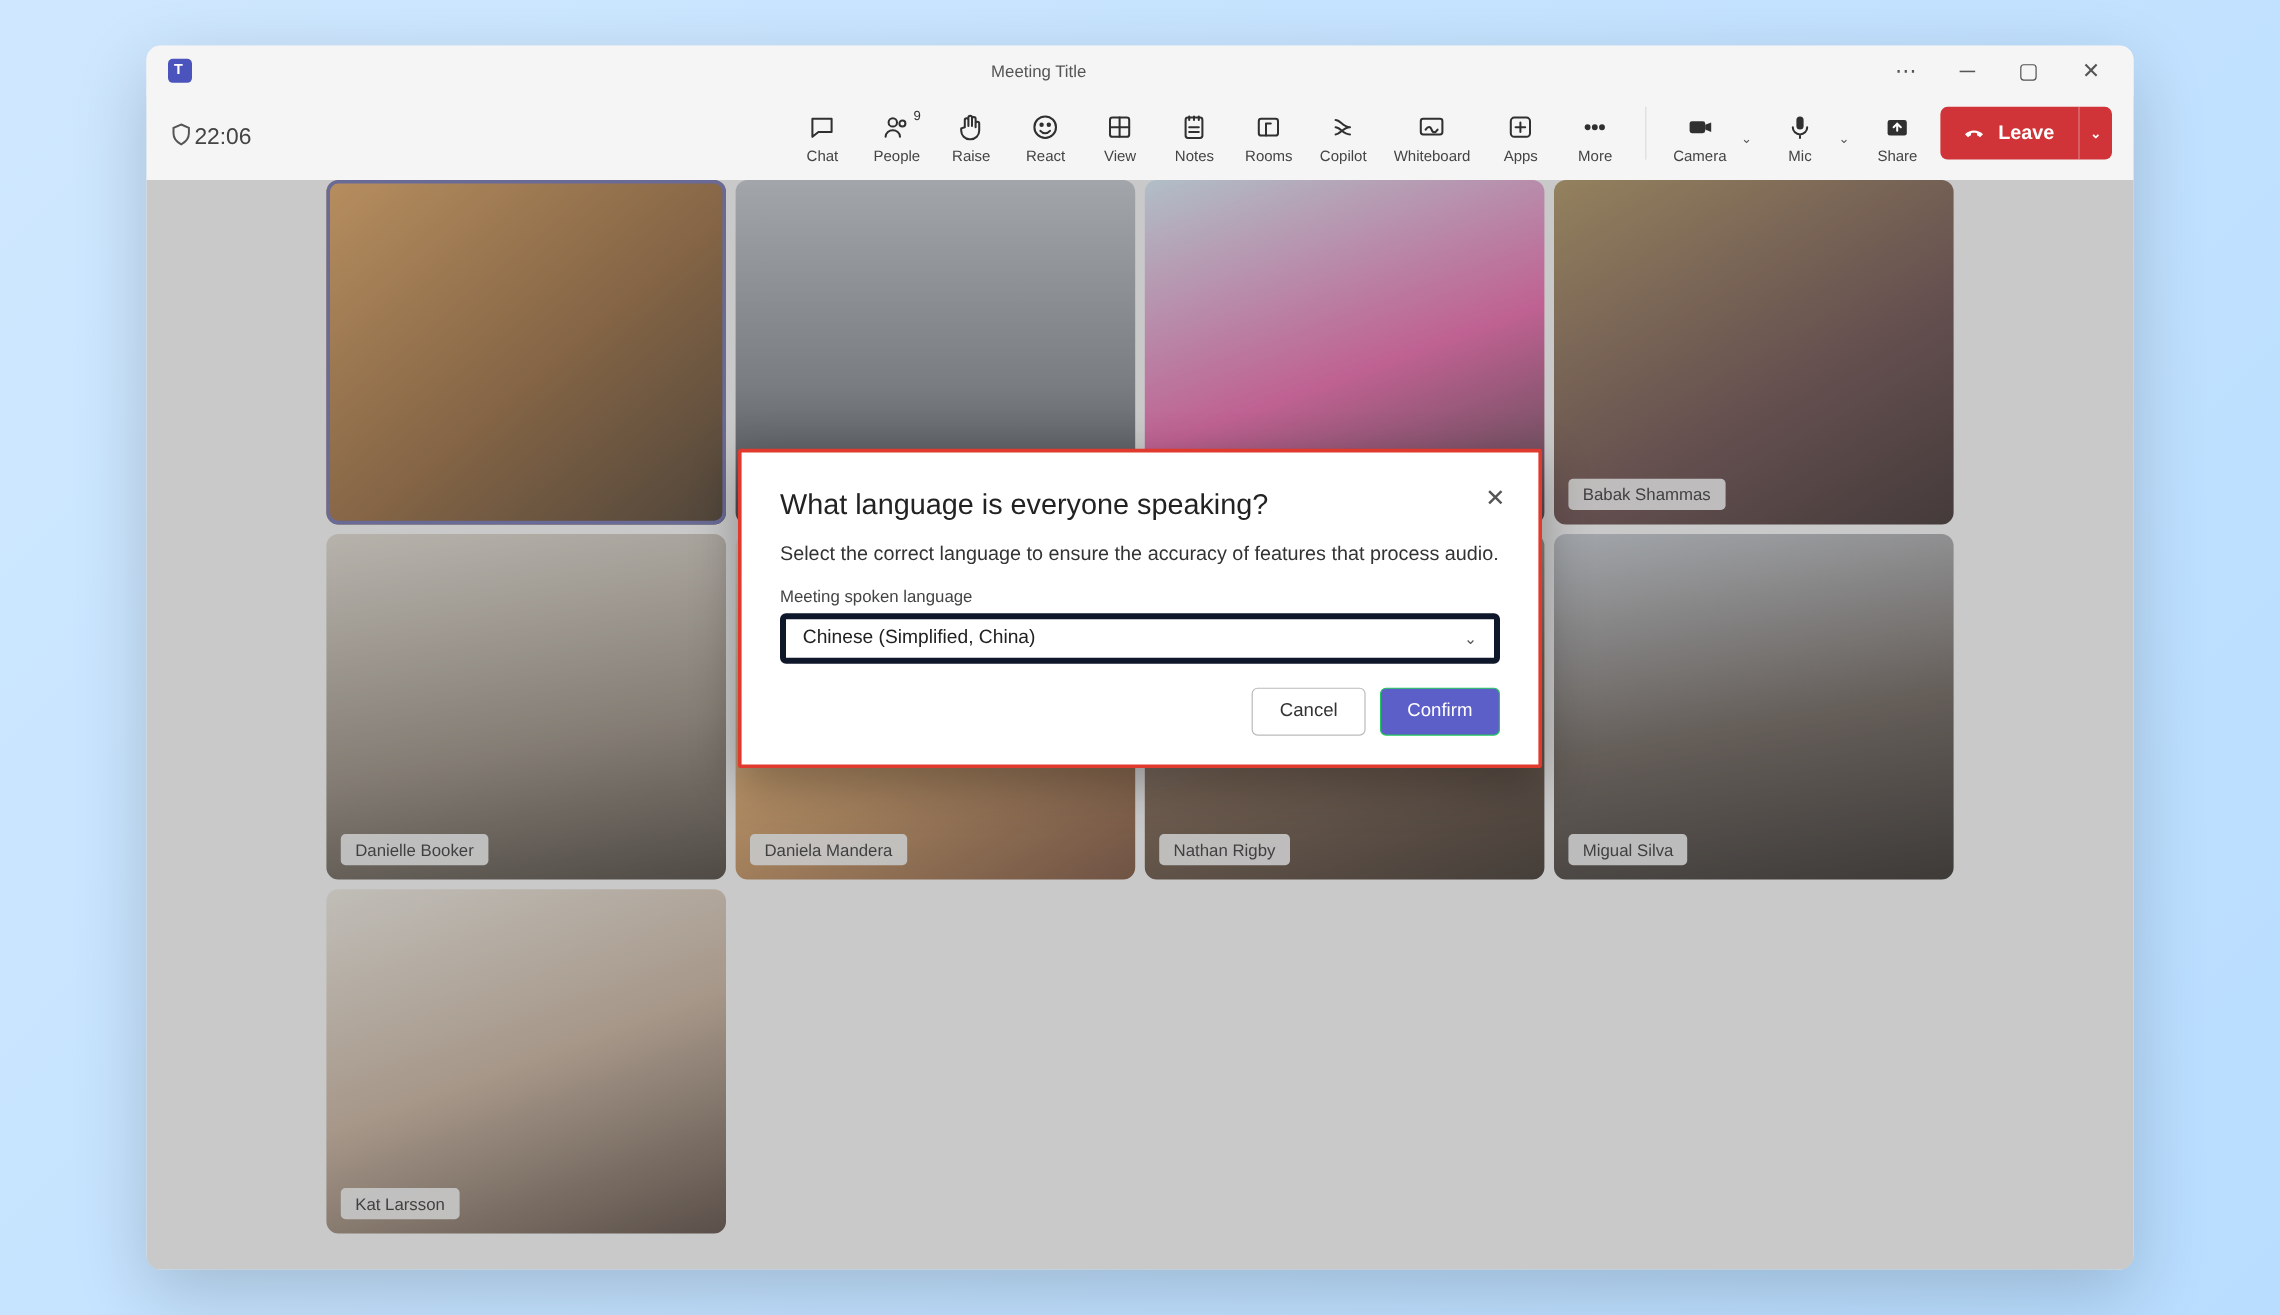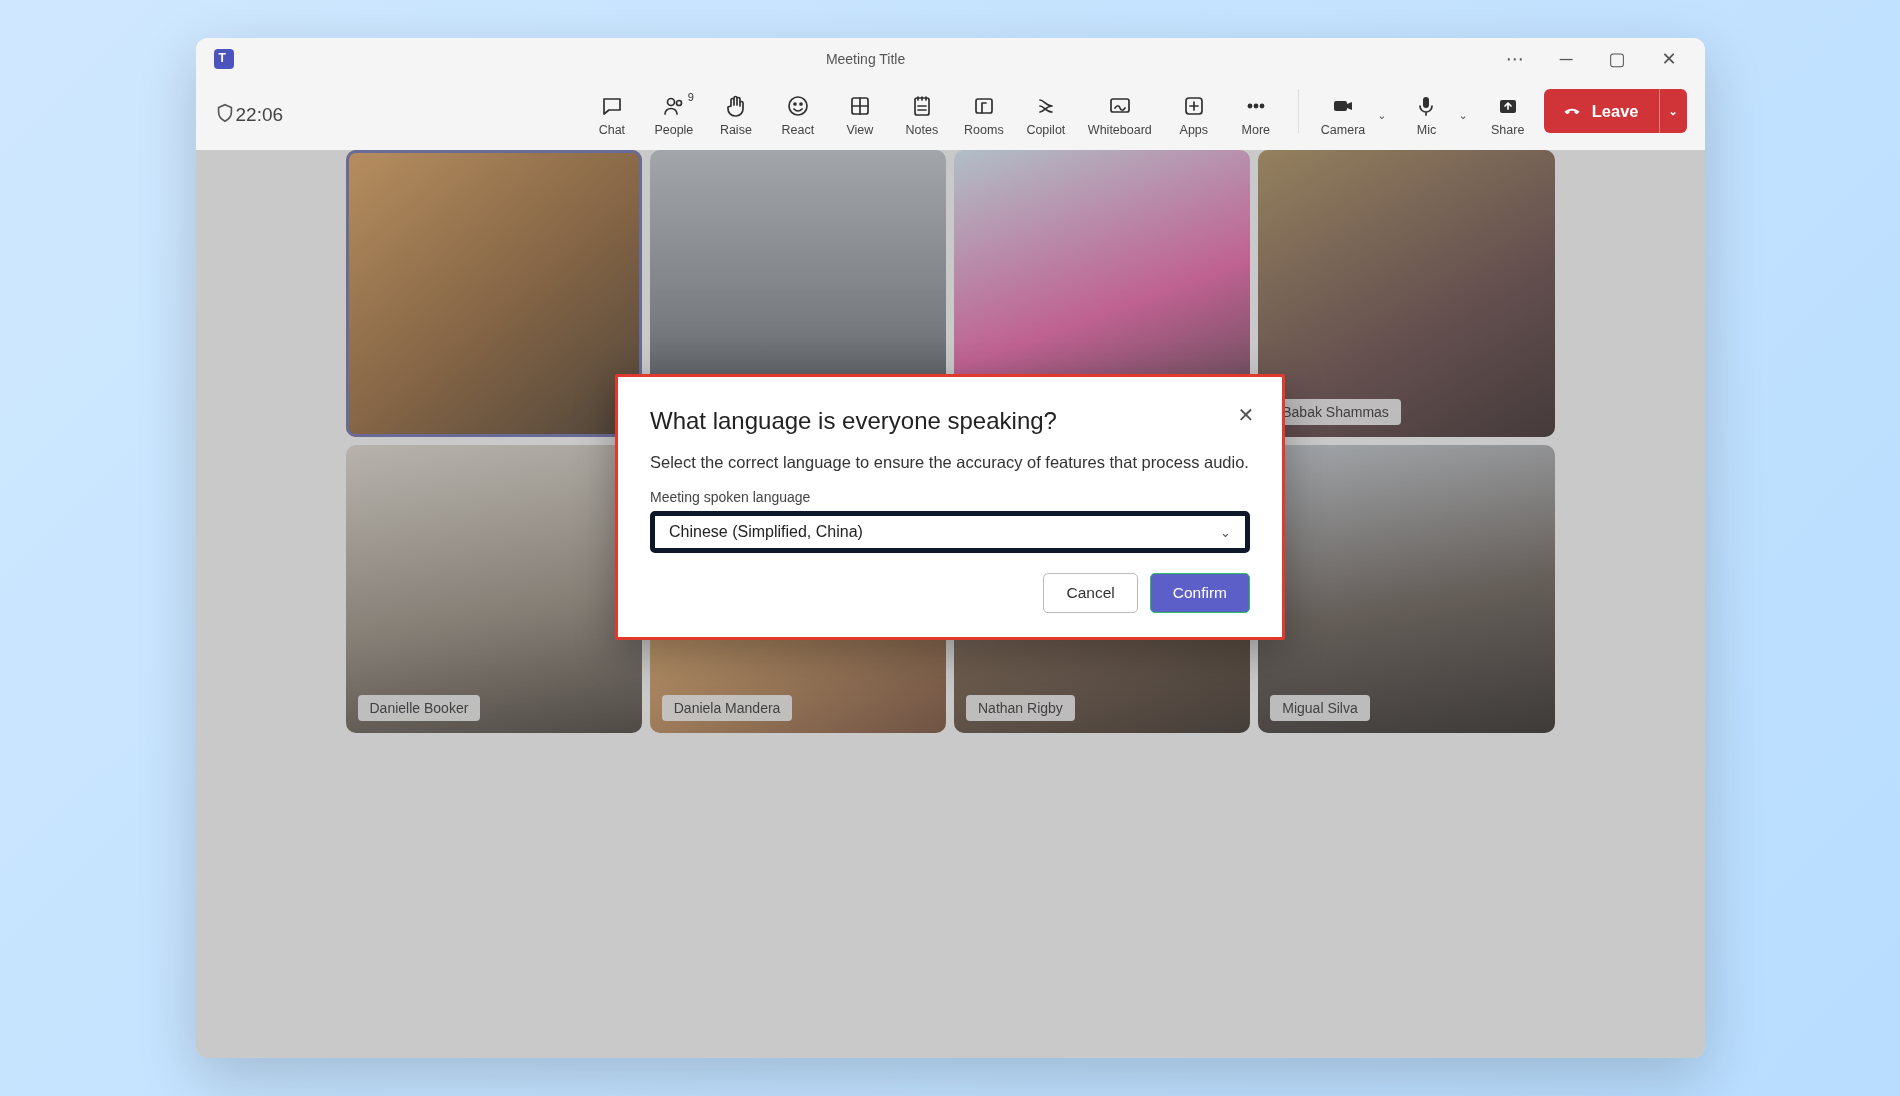--- a/index.html
+++ b/index.html
@@ -3,21 +3,21 @@
 <meta charset="utf-8">
 <style>
   * { box-sizing: border-box; margin: 0; padding: 0; font-family: "Segoe UI", -apple-system, sans-serif; }
   body {
     width: 1900px; height: 1096px;
     background: linear-gradient(135deg, #cfe8ff 0%, #b8ddff 100%);
     display: flex; align-items: center; justify-content: center;
     overflow: hidden;
   }
   .app-window {
-    width: 1509px; height: 1020px;
+    width: 1656px; height: 1020px;
     background: #f5f5f5;
     border-radius: 12px;
     box-shadow: 0 20px 60px rgba(0,0,0,0.18);
     display: flex; flex-direction: column;
     overflow: hidden;
     position: relative;
   }
   
   .titlebar {
     height: 42px;
@@ -353,20 +353,23 @@
       </div>
       <div class="tile p6">
         <div class="name-badge">Daniela Mandera</div>
       </div>
       <div class="tile p7">
         <div class="name-badge">Nathan Rigby</div>
       </div>
       <div class="tile p8">
         <div class="name-badge">Migual Silva</div>
       </div>
+      <div class="tile p9">
+        <div class="name-badge">Kat Larsson</div>
+      </div>
     </div>
     <div class="dim-overlay"></div>
   </div>
 
   <div class="modal">
     <div class="close">✕</div>
     <h2>What language is everyone speaking?</h2>
     <p>Select the correct language to ensure the accuracy of features that process audio.</p>
     <div class="field-label">Meeting spoken language</div>
     <div class="select">

